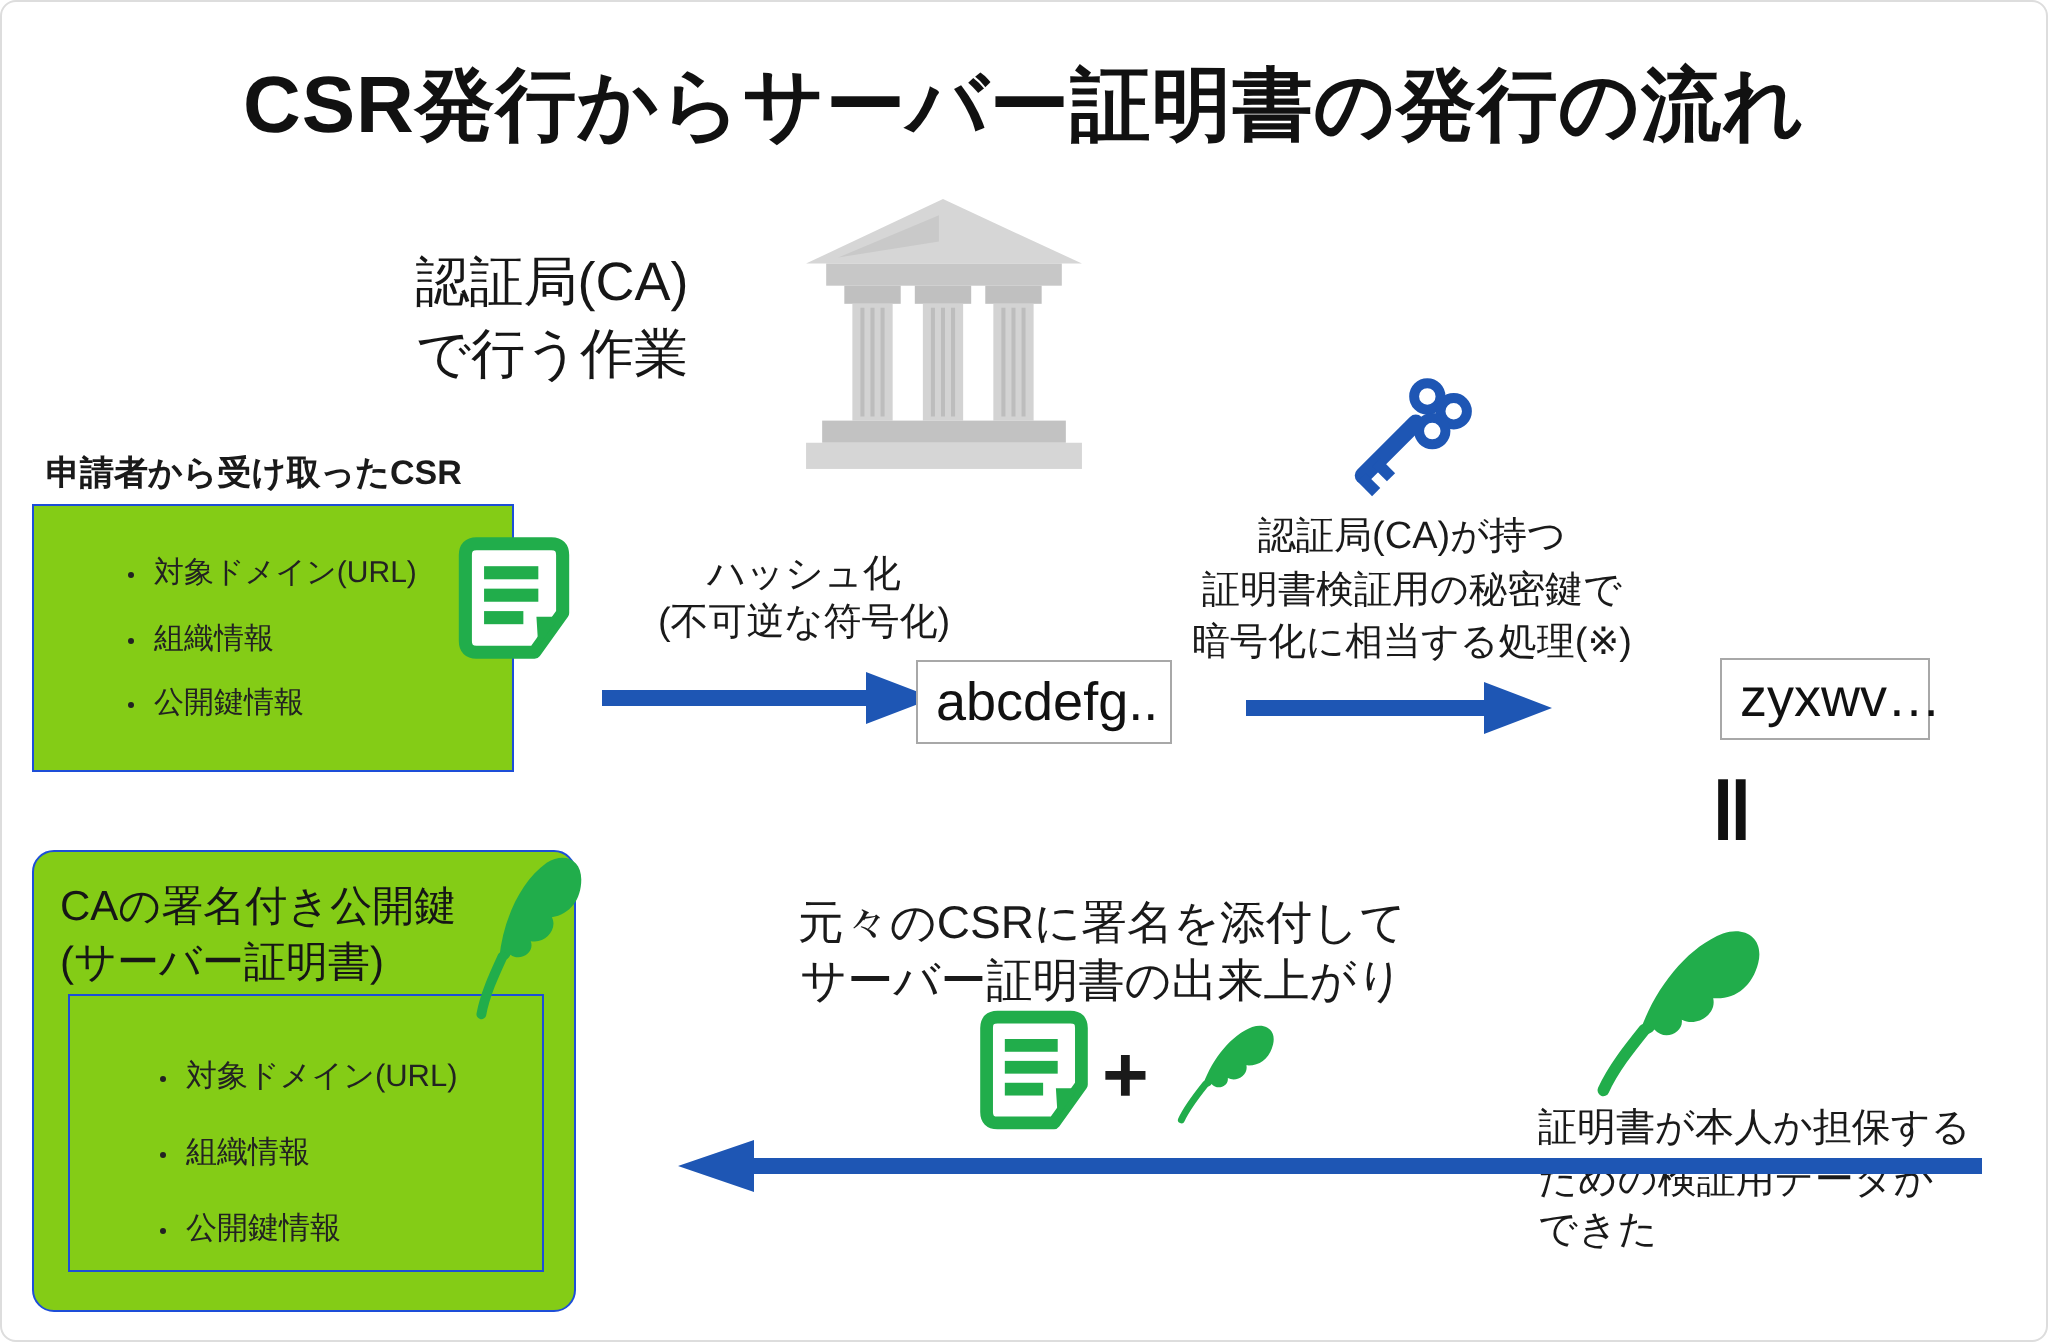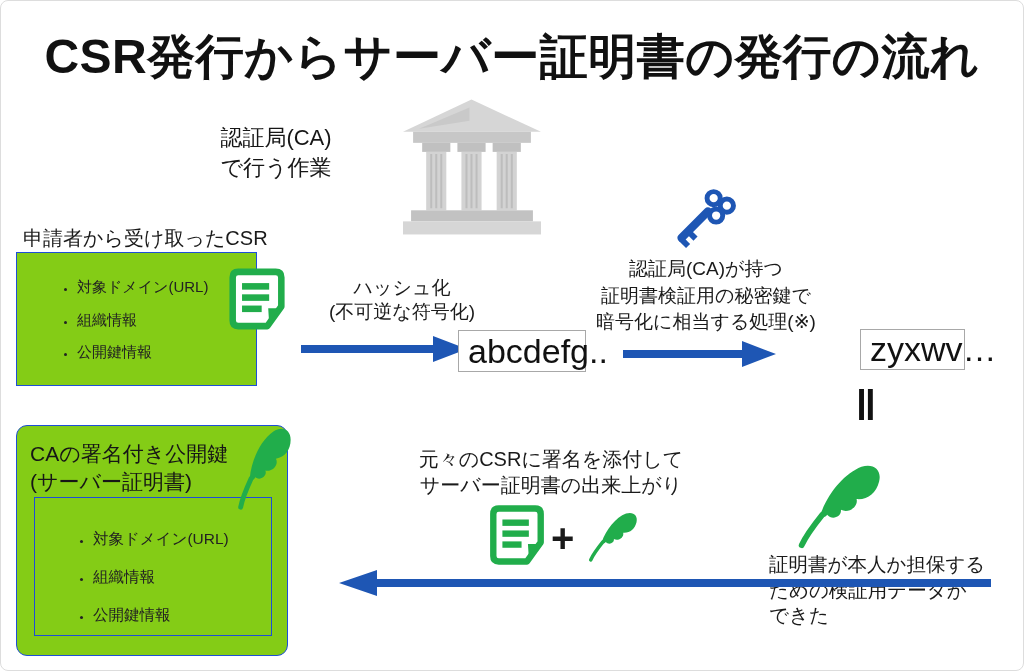--- a/index.html
+++ b/index.html
@@ -6,50 +6,50 @@
   html,body { background:#fff; }
   body { font-family: "Liberation Sans", "DejaVu Sans", sans-serif; color:#1a1a1a; }
   .canvas {
     position: relative; width: 1024px; height: 671px; background:#fff;
     border: 1px solid #ddd; border-radius: 8px; overflow: hidden;
   }
   .preline { white-space: pre-line; }
 
   .title {
     position:absolute; top:24px; left:0; width:100%; text-align:center;
-    font-size:48px; font-weight:600; letter-spacing:.5px; color:#111;
+    font-size:40px; font-weight:600; letter-spacing:.5px; color:#111;
   }
 
   .ca-label {
     position:absolute; left:185px; top:122px; width:180px;
-    font-size:22px; line-height:1.35; text-align:center; color:#161616;
+    font-size:27px; line-height:1.35; text-align:center; color:#161616;
   }
   .bank { position:absolute; left:398px; top:94px; width:146px; height:142px; }
 
-  .csr-heading { position:absolute; left:22px; top:224px; font-size:20px; }
+  .csr-heading { position:absolute; left:22px; top:224px; font-size:17px;font-weight:bold; }
   .box { position:absolute; border:1px solid #1d4ed8; background:#84cc16; }
   .csr-box { left:15px; top:251px; width:241px; height:134px; }
   .bullets { list-style:disc; margin:0; font-size:15px; color:#222; }
   .csr-box .bullets { padding:26px 0 0 60px; }
   .csr-box .bullets li { margin-bottom:16px; line-height:1.1; }
   .bullets li::marker { font-size:11px; }
 
   .doc-icon { color: var(--green); }
   .doc1 { position:absolute; left:227px; top:266px; width:58px; height:64px; }
 
   .hash-label { position:absolute; left:318px; top:275px; width:166px; text-align:center; font-size:19px; line-height:1.25; }
   .arrow { color: var(--blue); position:absolute; }
   .arrow1 { left:300px; top:335px; width:166px; height:26px; }
   .arrow2 { left:622px; top:340px; width:153px; height:26px; }
   .arrow3 { left:338px; top:568px; width:652px; height:28px; }
 
   .result-box {
     position:absolute; border:1px solid #a8a8a8; background:#fff;
     display:flex; align-items:center; padding-left:9px;
-    font-size:34px; color:#111; white-space:nowrap; overflow:visible;
+    font-size:27px; color:#111; white-space:nowrap; overflow:visible;
   }
   .abc { left:457px; top:329px; width:128px; height:42px; }
   .zyx { left:815px; top:328px; width:105px; height:41px;margin-left:44px; }
 
   .key { position:absolute; left:662px; top:184px; width:84px; height:66px; color:var(--blue); }
   .sign-label { position:absolute; left:572px; top:255px; width:266px; text-align:center; font-size:19px; line-height:1.4; }
 
   .equals { position:absolute; left:843px; top:384px; width:44px; text-align:center;
             font-size:42px; font-weight:bold; line-height:1; color:#111; }
 
@@ -57,21 +57,21 @@
   .feather-big { position:absolute; left:786px; top:452px; width:98px; height:100px; }
   .verify-label { position:absolute; left:768px; top:551px; width:248px; text-align:left; font-size:19.5px; line-height:1.32; }
 
   .outer-box { left:15px; top:424px; width:272px; height:231px;border-radius:11px; }
   .cert-heading { position:absolute; left:13px; top:14px; font-size:21px; line-height:1.32; color:#161616; }
   .inner-box { left:17px; top:71px; width:238px; height:139px; }
   .inner-box .bullets { padding:32px 0 0 58px; font-size:15.5px; }
   .inner-box .bullets li { margin-bottom:21px; line-height:1.1; }
   .feather-cert { position:absolute; left:218px; top:424px; width:82px; height:82px; transform:rotate(-14deg); }
 
-  .final-label { position:absolute; left:388px; top:446px; width:324px; text-align:center; font-size:20px; line-height:1.28; }
+  .final-label { position:absolute; left:388px; top:446px; width:324px; text-align:center; font-size:23px; line-height:1.28; }
   .final-icons { position:absolute; left:487px; top:501px; width:160px; height:66px; display:flex; align-items:center; gap:5px; }
   .plus { font-size:40px; font-weight:bold; color:#1a1a1a; line-height:1; margin-top:6px; }
 </style>
 </head>
 <body>
 
 <div class="canvas">
 
   <h1 class="title">CSR発行からサーバー証明書の発行の流れ</h1>
 

